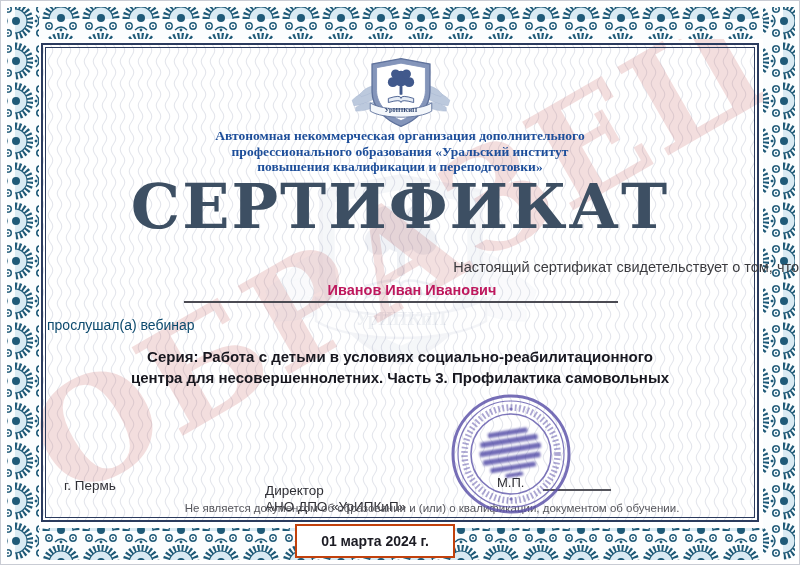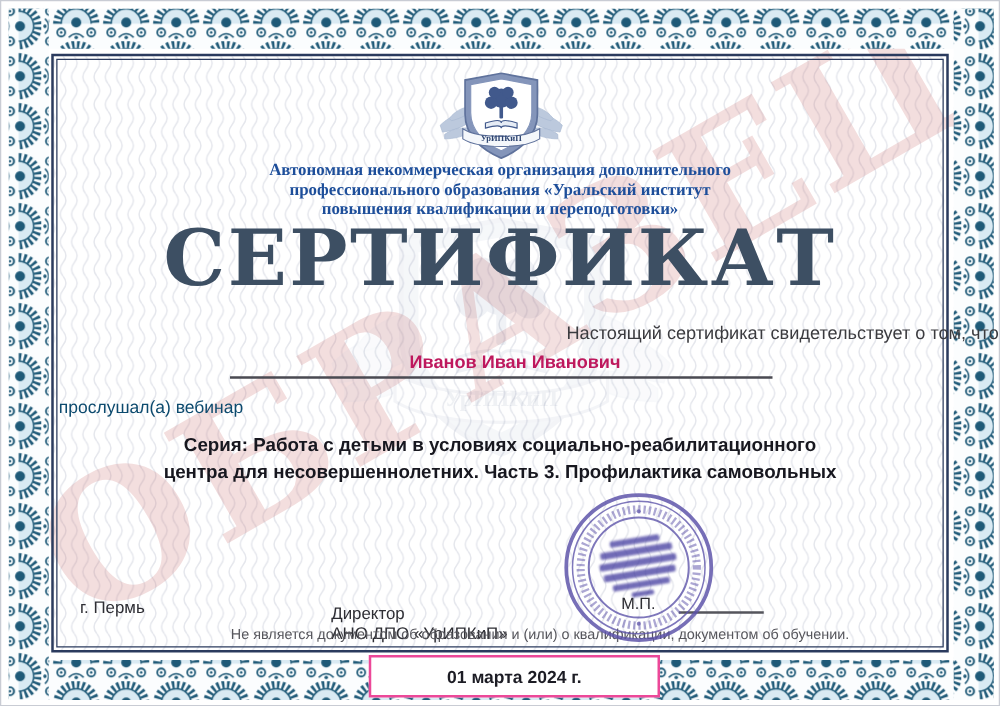--- a/index.html
+++ b/index.html
@@ -47,22 +47,22 @@
   .city { position:absolute; top:477px; left:63px; font-size:13.5px; color:#2e2e34; }
   .director { position:absolute; top:460px; left:264px; font-size:13.5px;
               line-height:16px; color:#2e2e34;margin-top:22px; }
   .mp { position:absolute; top:474px; left:496px; font-size:13px; color:#2e2e34; }
   .sig-line { position:absolute; top:488px; left:542px; width:68px; height:0;
               border-top:2px solid #55555c; }
   .disclaimer { position:absolute; top:501px; left:0; width:100%; text-align:center;
                 font-size:11.5px; color:#56565c;margin-left:32px; }
   .stamp { position:absolute; left:448px; top:391px; width:124px; height:124px;
            z-index:3; opacity:0.92; }
-  .date-box { position:absolute; left:294px; top:523px; width:233px; height:34px;
-              background:#ffffff; border:2px solid #ec4899; box-sizing:border-box;
+  .date-box { position:absolute; left:294px; top:523px; width:160px; height:34px;
+              background:#ffffff; border:2px solid #c2410c; box-sizing:border-box;
               z-index:4; text-align:center; font-size:14px; font-weight:bold;
               color:#1c1c24; line-height:30px; }
   .bg-layer { position:absolute; left:0; top:0; z-index:0; }
   .border-layer { position:absolute; left:0; top:0; z-index:2; pointer-events:none; }
   .emblem-top { position:absolute; left:342px; top:54px; width:116px; height:76px; z-index:3; }
 </style>
 </head>
 <body>
 
 <div class="page">

